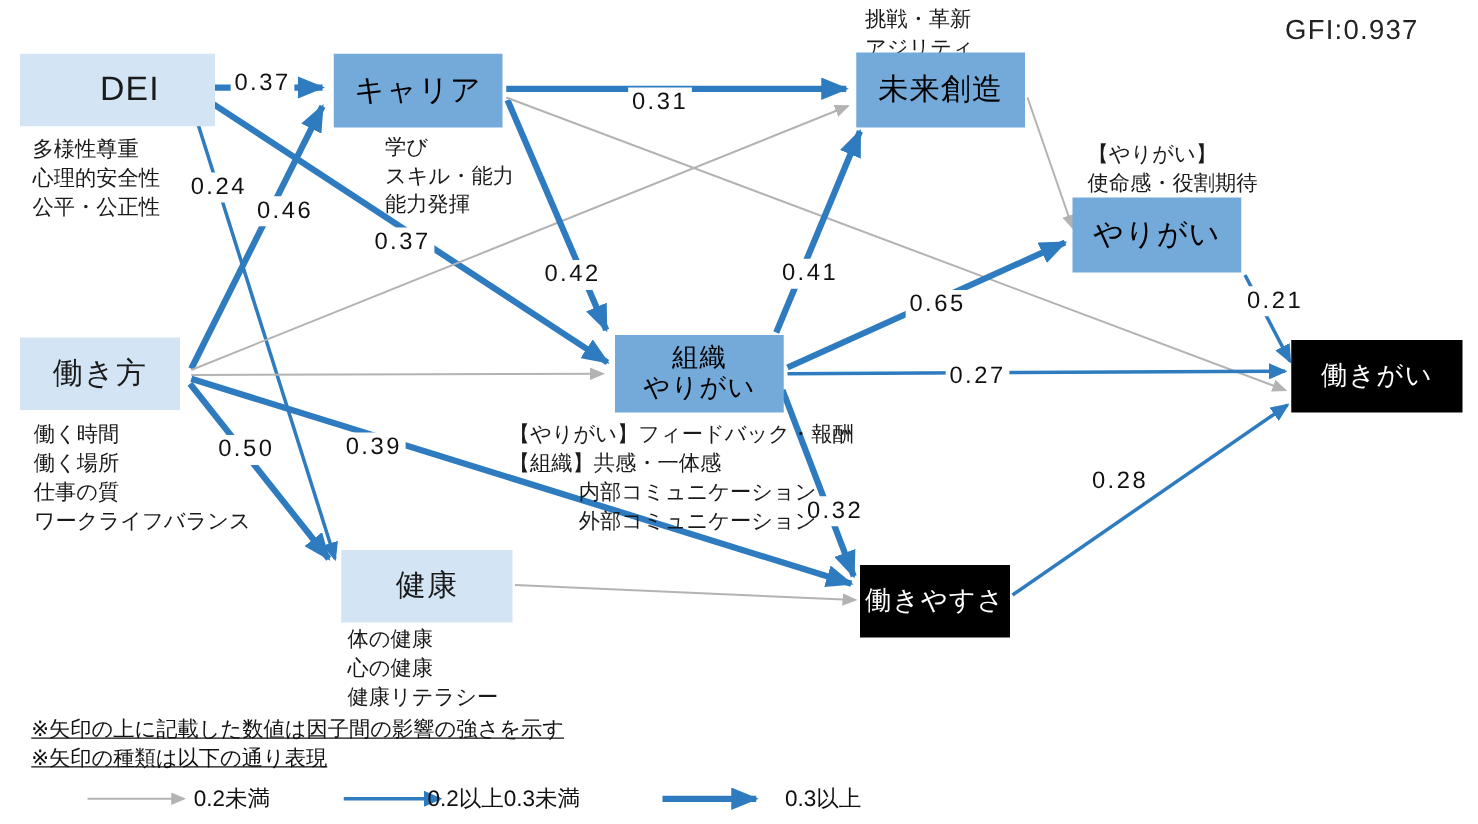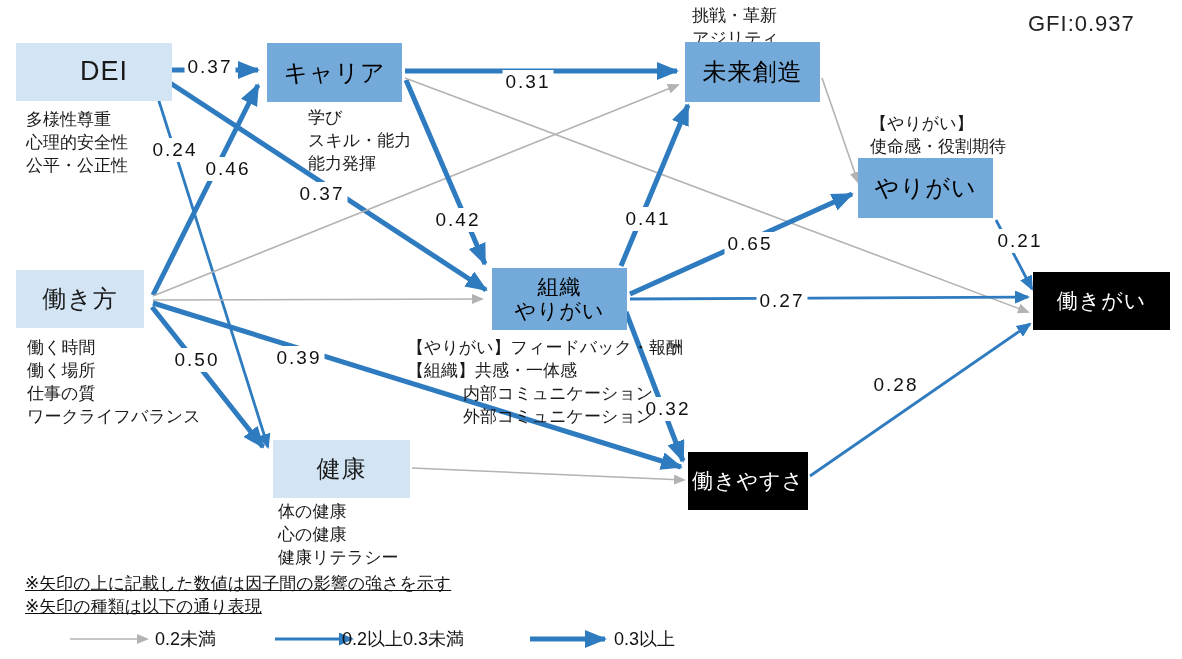--- a/index.html
+++ b/index.html
@@ -129,14 +129,14 @@
       <div style="padding-left: 56px;">内部コミュニケーション</div>
       <div style="padding-left: 56px;">外部コミュニケーション</div>
     </div>
     <div class="sub" style="left: 278px; top: 500px;">
       <div>体の健康</div>
       <div>心の健康</div>
       <div>健康リテラシー</div>
     </div>
     <div class="legend-label" style="left: 155px; top: 639px;">0.2未満</div>
     <div class="legend-label" style="left: 342px; top: 639px;">0.2以上0.3未満</div>
-    <div class="legend-label" style="left: 614px; top: 639px;">0.3以上</div>
+    <div class="legend-label" style="left: 628px; top: 639px;">0.3以上</div>
   </div>
 
 </body></html>

